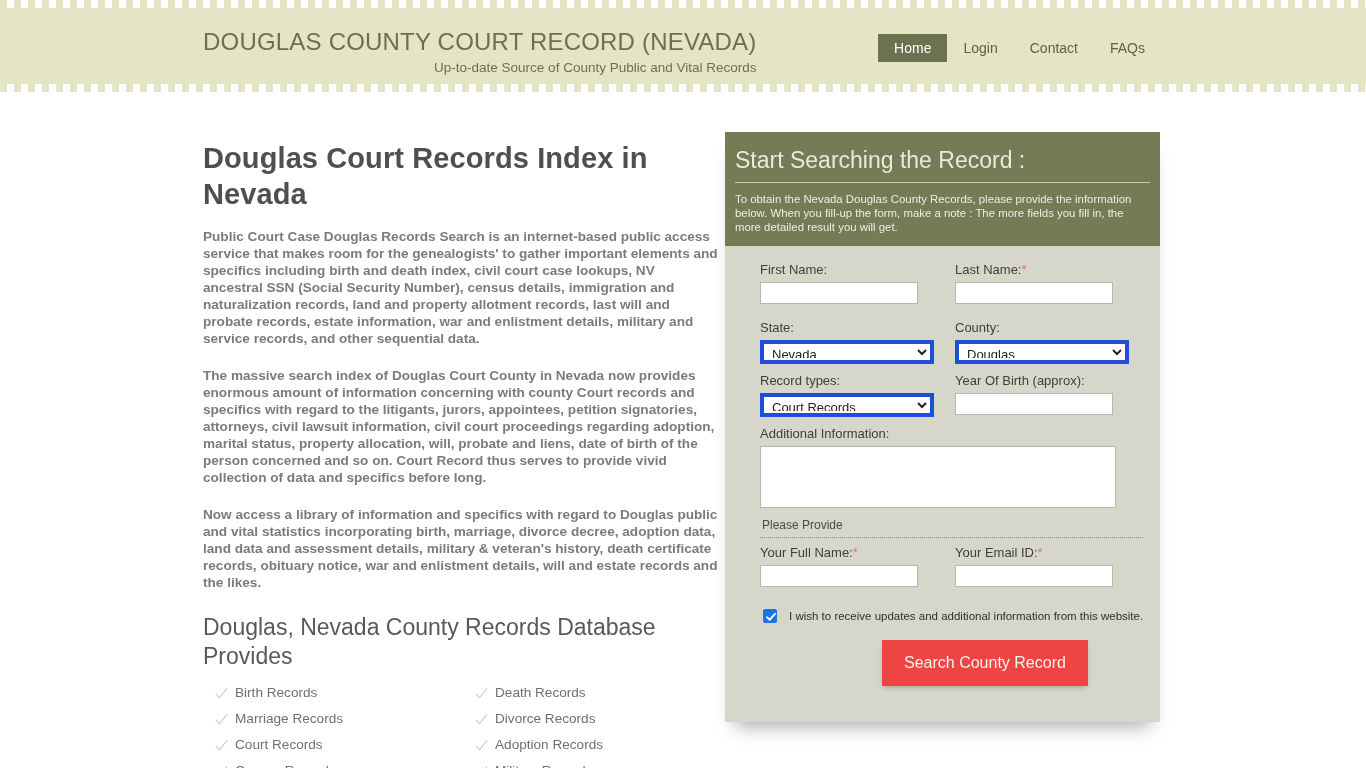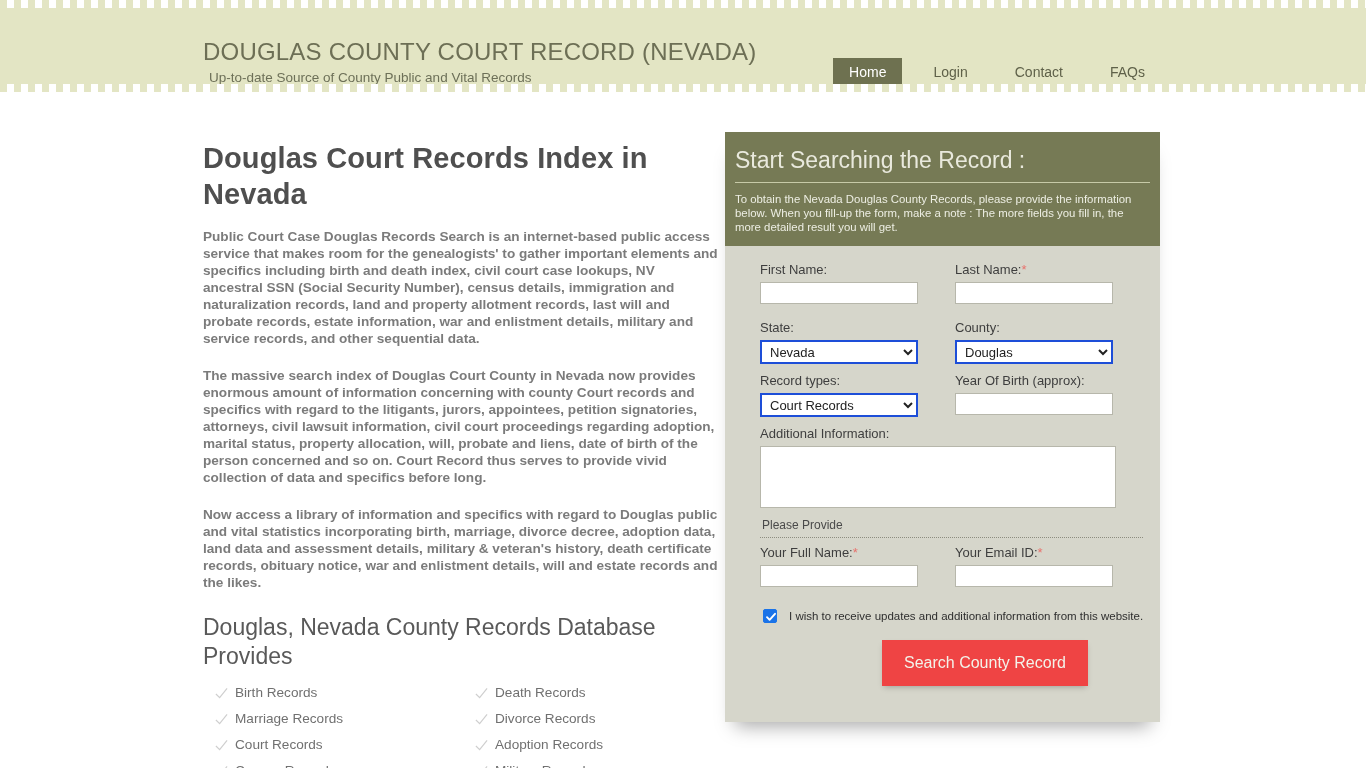--- a/index.html
+++ b/index.html
@@ -20,34 +20,34 @@
     background: #e3e5c4;
   }
   .dash-strip {
     position: absolute; left: 0; width: 1366px; height: 8px;
     background-image: repeating-linear-gradient(to right,
         #e3e5c4 0px, #e3e5c4 7px, #ffffff 7px, #ffffff 14px);
   }
   .dash-top { top: 0px; }
   .dash-bottom { top: 84px; }
 
-  .brand { position: absolute; left: 203px; top: 30px; }
+  .brand { position: absolute; left: 203px; top: 20px; text-align: right; }
   .brand-title {
     font-size: 24px; font-weight: 400; color: #6d6f55;
     letter-spacing: 0.2px; line-height: 28px; white-space: nowrap;
     font-family: "Liberation Sans", sans-serif;
   }
   .brand-sub {
     margin-top: 4px; margin-left: 6px;
     font-size: 13.5px; color: #6d7058; line-height: 16px; white-space: nowrap;
   }
 
   .main-nav {
-    position: absolute; right: 205px; top: 50px;
-    display: flex; align-items: center; gap: 15px; text-align: center;
+    position: absolute; right: 205px; top: 26px;
+    display: flex; align-items: center; gap: 0px; text-align: center;
   }
   .nav-item {
     font-size: 14px; color: #5f6149;
     padding: 7px 16px; line-height: 14px;
     cursor: pointer; white-space: nowrap;
   }
   .nav-item.active { background: #6e7150; color: #ffffff; }
 
   
   .content { position: absolute; left: 203px; top: 140px; width: 515px; }
@@ -98,22 +98,22 @@
     display: block; margin-bottom: 4px; white-space: nowrap;
   }
   .req { color: #e8726d; }
   .f-input {
     width: 158px; height: 22px;
     border: 1px solid #b7b7ab; background: #ffffff;
     font-size: 13px; color: #333; padding: 0 4px;
     font-family: "Liberation Sans", sans-serif;
   }
   .f-select {
-    width: 158px; height: 24px;
-    border: 2px solid #1d4ed8; background: #ffffff;
+    width: 174px; height: 24px;
+    border: 4px solid #1d4ed8; background: #ffffff;
     font-size: 13px; color: #222; padding: 2px 4px;
     font-family: "Liberation Sans", sans-serif;
   }
   .gap-12 { height: 16px; }
   .gap-8 { height: 9px; }
 
   .f-textarea {
     width: 356px; height: 62px; resize: none;
     border: 1px solid #b7b7ab; background: #ffffff;
     font-size: 13px; color: #333; padding: 3px 4px;

